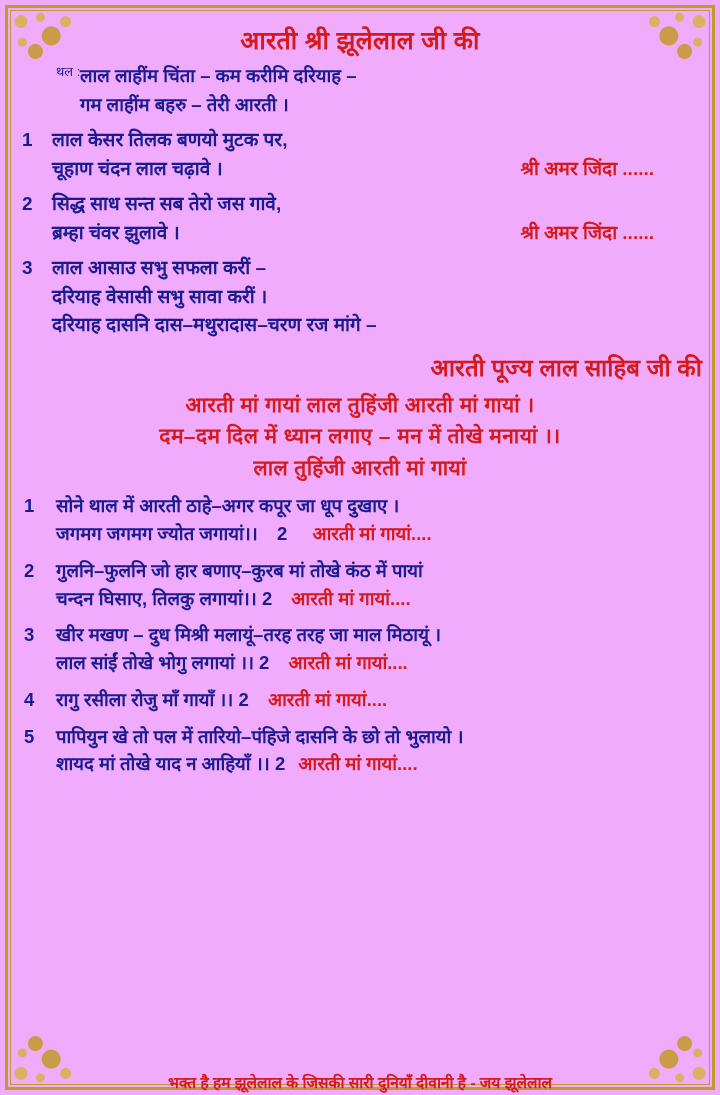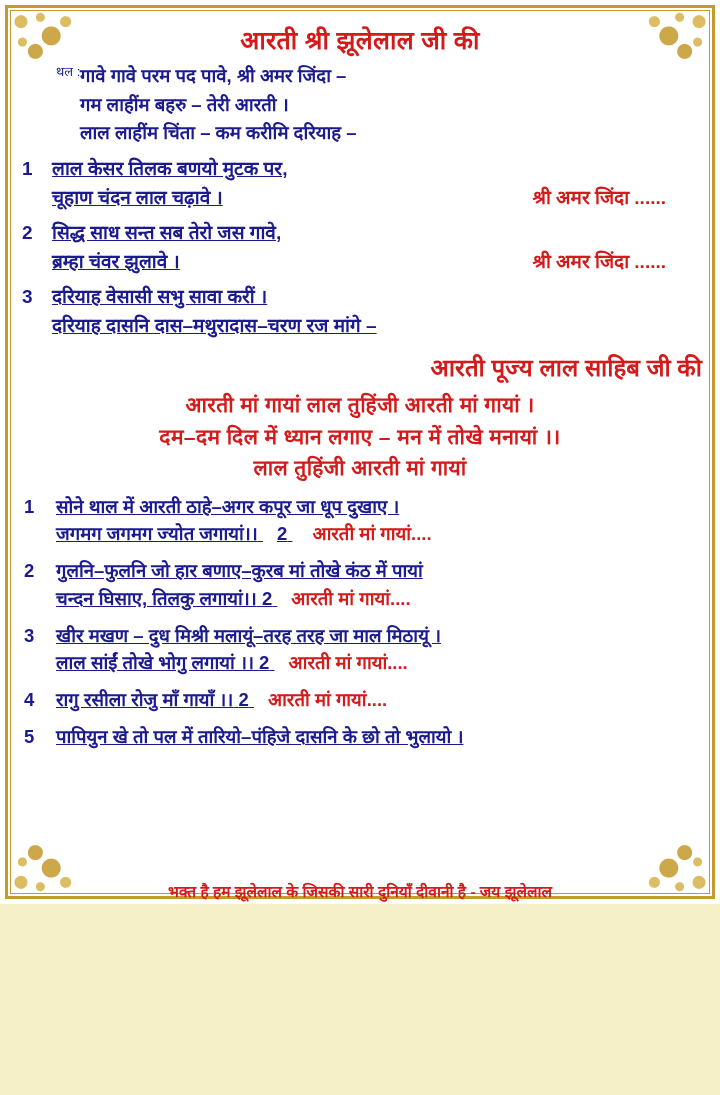--- a/index.html
+++ b/index.html
@@ -9,22 +9,22 @@
   body {
     width: 720px;
     height: 1095px;
     background: #f5f0c8;
     font-family: "Liberation Sans", sans-serif;
     overflow: hidden;
   }
   .page {
     position: relative;
     width: 720px;
-    height: 904px;
-    background: #ffffff;
+    height: 1095px;
+    background: #f0abfc;
     box-sizing: border-box;
   }
   
   .frame-outer {
     position: absolute;
     left: 5px; top: 5px; right: 5px; bottom: 5px;
     border: 3px solid #c49a2c;
     box-sizing: border-box;
   }
   .frame-inner {
@@ -100,29 +100,29 @@
     margin-top: 7px;
     padding-left: 34px;
   }
   .verse .num {
     position: absolute;
     left: 4px;
     top: 0;
     color: #1b1b8f;
     font-weight: bold;
   }
-  .vline { white-space: nowrap; text-decoration: underline; }
+  .vline { white-space: nowrap; }
   .refrain {
     color: #d41a1a;
     font-weight: bold;
     display: inline-block;
   }
   .refrain-right {
     float: right;
-    margin-right: 36px;
+    margin-right: 48px;
   }
 
   .aarti2-head {
     color: #d41a1a;
     font-weight: bold;
     font-size: 21px;
     text-align: center;
     line-height: 1.5;
     letter-spacing: .4px;
   }
@@ -161,23 +161,22 @@
   <div class="corner tr"></div>
   <div class="corner bl"></div>
   <div class="corner br"></div>
 
   <div class="content">
 
     <div class="title">आरती श्री झूलेलाल जी की</div>
 
     <div class="thal-block">
       <div class="thal-label">थल :</div>
-      <div class="thal-line">गावे गावे परम पद पावे, श्री अमर जिंदा –</div>
+      <div class="thal-line">लाल लाहींम चिंता – कम करीमि दरियाह –</div>
       <div class="thal-line">गम लाहींम बहरु – तेरी आरती ।</div>
-      <div class="thal-line">लाल लाहींम चिंता – कम करीमि दरियाह –</div>
     </div>
 
     <div class="verse">
       <span class="num">1</span>
       <div class="vline">लाल केसर तिलक बणयो मुटक पर,</div>
       <div class="vline">
         <span>चूहाण चंदन लाल चढ़ावे ।</span>
         <span class="refrain refrain-right">श्री अमर जिंदा ......</span>
       </div>
     </div>
@@ -186,20 +185,21 @@
       <span class="num">2</span>
       <div class="vline">सिद्ध साध सन्त सब तेरो जस गावे,</div>
       <div class="vline">
         <span>ब्रम्हा चंवर झुलावे ।</span>
         <span class="refrain refrain-right">श्री अमर जिंदा ......</span>
       </div>
     </div>
 
     <div class="verse">
       <span class="num">3</span>
+      <div class="vline">लाल आसाउ सभु सफला करीं –</div>
       <div class="vline">दरियाह वेसासी सभु सावा करीं ।</div>
       <div class="vline">दरियाह दासनि दास–मथुरादास–चरण रज मांगे –</div>
     </div>
 
     <div class="title2">आरती पूज्य लाल साहिब जी की</div>
 
     <div class="aarti2-head">
       <div>आरती  मां  गायां  लाल  तुहिंजी  आरती  मां  गायां  ।</div>
       <div>दम–दम दिल में ध्यान लगाए – मन में तोखे मनायां  ।।</div>
       <div>लाल तुहिंजी आरती मां गायां</div>
@@ -240,18 +240,23 @@
       <div class="vline">
         <span>रागु रसीला रोजु माँ गायाँ ।।</span>
         <span>2</span>
         <span class="refrain" style="margin-left:14px">आरती  मां   गायां....</span>
       </div>
     </div>
 
     <div class="verse2">
       <span class="num">5</span>
       <div class="vline">पापियुन खे तो पल में तारियो–पंहिजे दासनि के छो तो भुलायो ।</div>
+      <div class="vline">
+        <span>शायद मां तोखे याद न आहियाँ ।।</span>
+        <span>2</span>
+        <span class="refrain" style="margin-left:8px">आरती   मां   गायां....</span>
+      </div>
     </div>
 
   </div>
 
   <div class="footer">भक्त है हम झूलेलाल के जिसकी सारी दुनियाँ दीवानी है - जय झूलेलाल</div>
 </div>
 
 </body></html>

